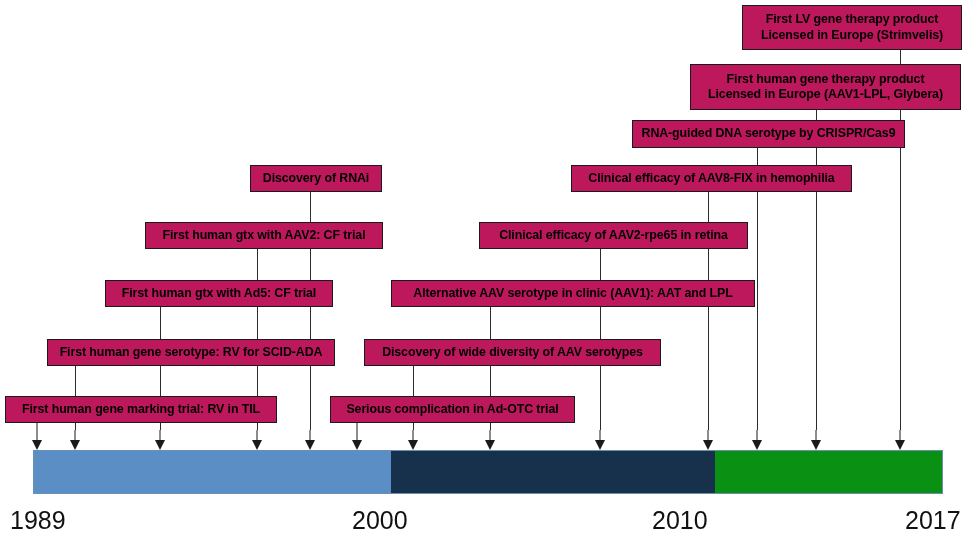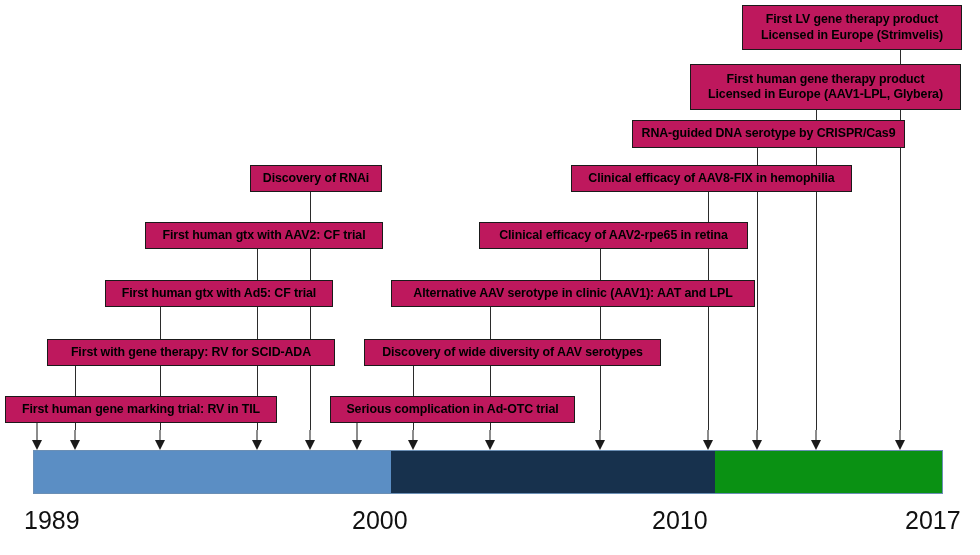--- a/index.html
+++ b/index.html
@@ -121,21 +121,21 @@
       <div class="box" style="left: 690px; top: 64px; width: 271px; height: 46px;">First human gene therapy product
 Licensed in Europe (AAV1-LPL, Glybera)</div>
       <div class="box" style="left: 632px; top: 120px; width: 273px; height: 28px;">RNA-guided DNA serotype by CRISPR/Cas9</div>
       <div class="box" style="left: 571px; top: 165px; width: 281px; height: 27px;">Clinical efficacy of AAV8-FIX in hemophilia</div>
       <div class="box" style="left: 250px; top: 165px; width: 132px; height: 27px;">Discovery of RNAi</div>
       <div class="box" style="left: 479px; top: 222px; width: 269px; height: 27px;">Clinical efficacy of AAV2-rpe65 in retina</div>
       <div class="box" style="left: 145px; top: 222px; width: 238px; height: 27px;">First human gtx with AAV2: CF trial</div>
       <div class="box" style="left: 391px; top: 280px; width: 364px; height: 27px;">Alternative AAV serotype in clinic (AAV1): AAT and LPL</div>
       <div class="box" style="left: 105px; top: 280px; width: 228px; height: 27px;">First human gtx with Ad5: CF trial</div>
       <div class="box" style="left: 364px; top: 339px; width: 297px; height: 27px; text-align: right;">Discovery of wide diversity of AAV serotypes</div>
-      <div class="box" style="left: 47px; top: 339px; width: 288px; height: 27px;">First with gene therapy: RV for SCID-ADA</div>
+      <div class="box" style="left: 47px; top: 339px; width: 288px; height: 27px;">First human gene serotype: RV for SCID-ADA</div>
       <div class="box" style="left: 330px; top: 396px; width: 245px; height: 27px;">Serious complication in Ad-OTC trial</div>
       <div class="box" style="left: 5px; top: 396px; width: 272px; height: 27px;">First human gene marking trial: RV in TIL</div>
     </div>
 
   <div id="arrow-layer">
       <div class="arrow" style="left: 892px; top: 430px; width: 16px; height: 20px;">
         <div class="shaft" style="height: 10px;"></div>
         <div class="head"></div>
       </div>
       <div class="arrow" style="left: 808px; top: 430px; width: 16px; height: 20px;">
@@ -188,19 +188,19 @@
       </div>
     </div>
 
   <div id="timeline-bar" style="border-color: rgb(107, 143, 181);">
       <div class="bar-seg" style="background: rgb(91, 142, 196); width: 39.2857%;"></div>
       <div class="bar-seg" style="background: rgb(23, 49, 77); width: 35.7143%;"></div>
       <div class="bar-seg" style="background: rgb(10, 145, 19); width: 25%;"></div>
     </div>
 
   <div id="year-layer">
-      <div class="year" style="left: 24px;">1989</div>
+      <div class="year" style="left: 10px;">1989</div>
       <div class="year" style="left: 352px;">2000</div>
       <div class="year" style="left: 652px;">2010</div>
       <div class="year" style="left: 905px;">2017</div>
     </div>
 
 </div>
 
 </body></html>

